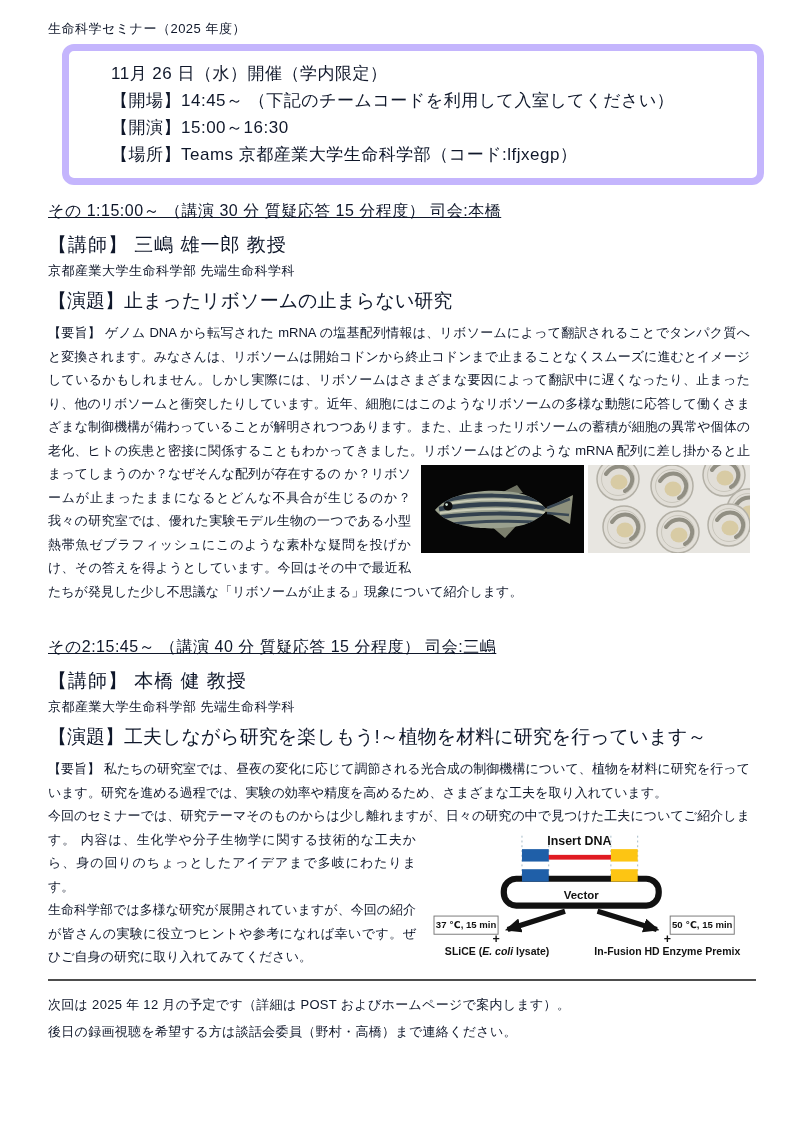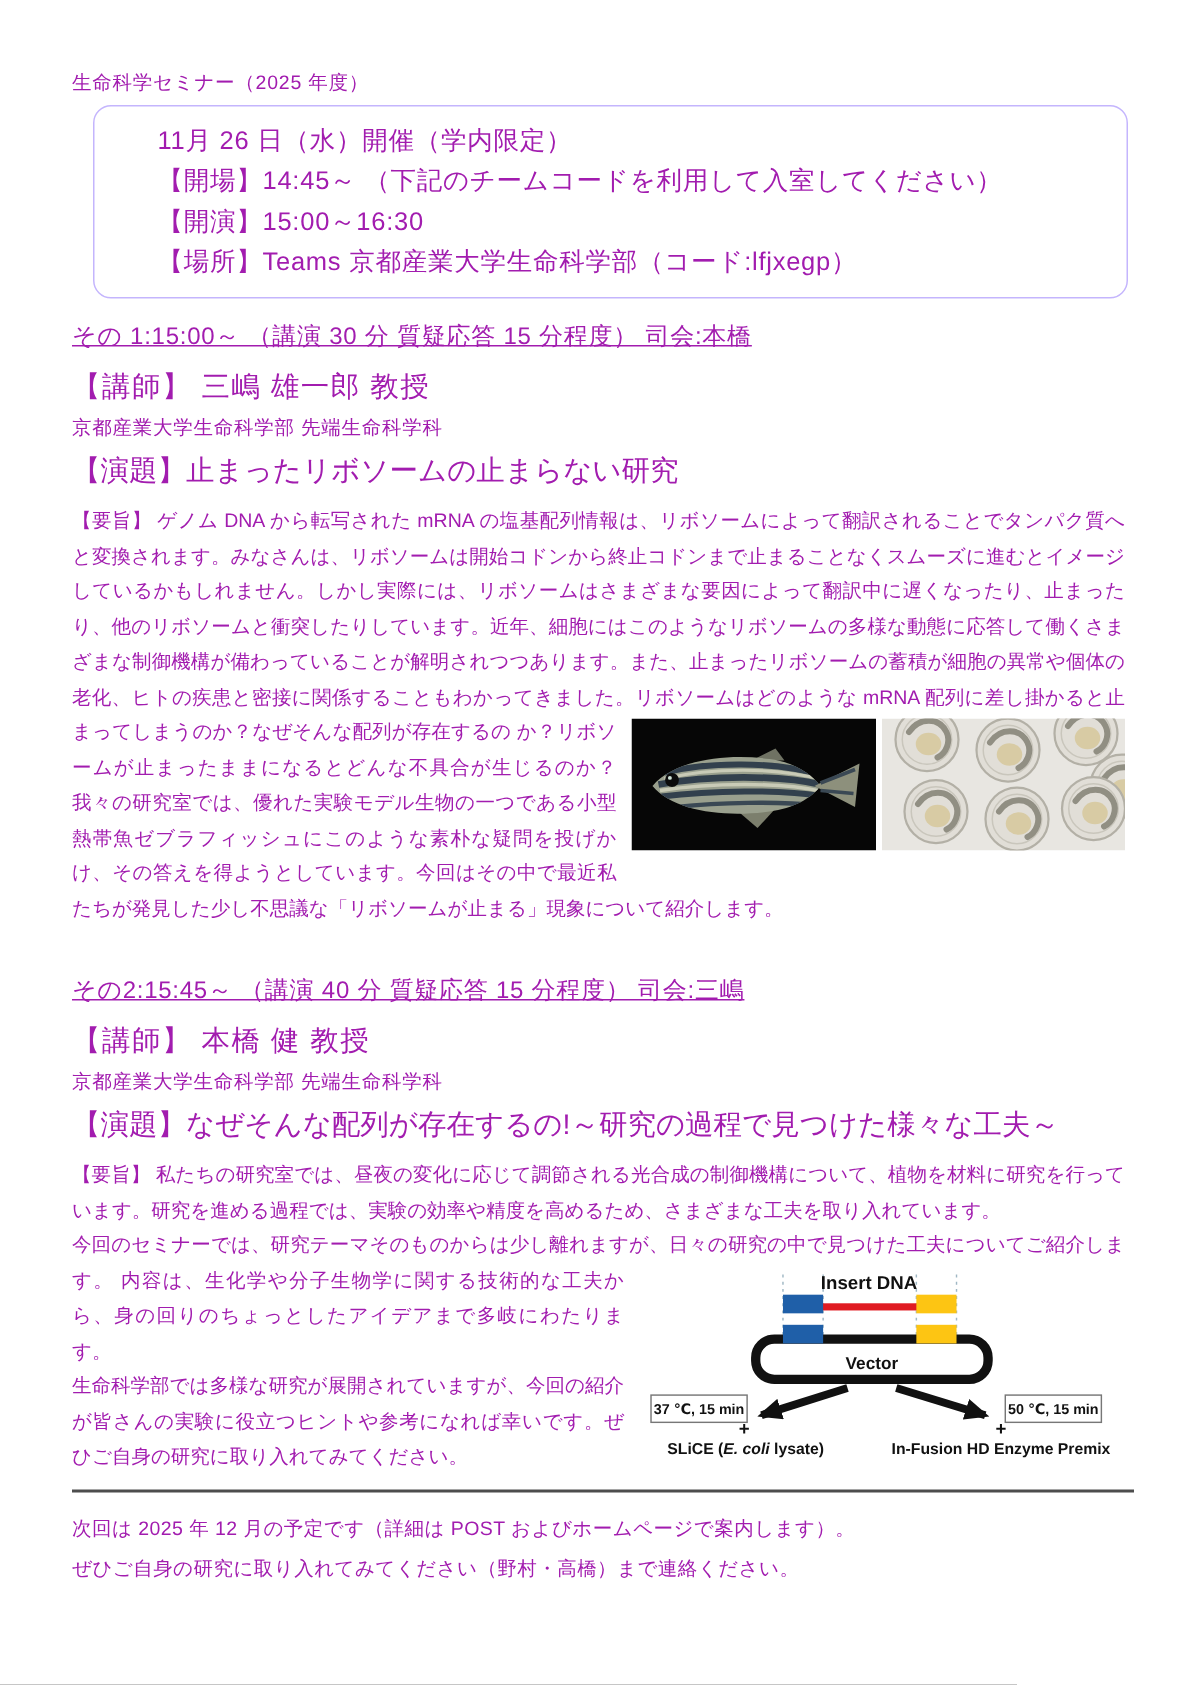--- a/index.html
+++ b/index.html
@@ -1,26 +1,26 @@
 <!DOCTYPE html>
 <html><head>
 <meta charset="utf-8">
 <style>
   html,body{margin:0;padding:0;background:#9a9a9a;}
   .page{
     width:794px;height:1123px;margin:0 auto;background:#ffffff;
-    box-sizing:border-box;padding:46px 44px 0 48px;overflow:hidden;
-    font-family:"Liberation Sans","DejaVu Sans",sans-serif;color:#a21caf;
+    box-sizing:border-box;padding:20px 44px 0 48px;overflow:hidden;
+    font-family:"Liberation Sans","DejaVu Sans",sans-serif;color:#0f172a;
     position:relative;
   }
   .clearfix::after{content:"";display:block;clear:both;}
   .doc-title{font-size:13px;line-height:18px;letter-spacing:.5px;}
   .info-box{
     margin:6px 0 0 14px;width:638px;
-    border:1px solid #c4b5fd;border-radius:12px;
+    border:7px solid #c4b5fd;border-radius:12px;
     padding:9px 8px 10px 42px;
   }
   .info-line{font-size:17px;line-height:27px;letter-spacing:.5px;}
   .schedule{margin-top:15px;font-size:16px;line-height:22px;letter-spacing:.5px;text-decoration:underline;}
   .lecturer{margin-top:10px;font-size:19px;line-height:26px;letter-spacing:1px;}
   .affiliation{margin-top:4px;font-size:13px;line-height:18px;letter-spacing:.5px;}
   .topic{margin-top:8px;font-size:19px;line-height:26px;}
   .abstract{margin-top:7px;font-size:13px;line-height:23.5px;text-align:justify;}
   .pre{white-space:pre-line;}
   .photos{float:right;width:329px;height:88px;margin:3px 0 4px 10px;display:flex;gap:4px;}
@@ -102,21 +102,21 @@
           <use href="#emb" transform="translate(141,60)"></use>
         </svg>
       </span><span class="pre">か？リボソームが止まったままになるとどんな不具合が生じるのか？我々の研究室では、優れた実験モデル生物の一つである小型熱帯魚ゼブラフィッシュにこのような素朴な疑問を投げかけ、その答えを得ようとしています。今回はその中で最近私たちが発見した少し不思議な「リボソームが止まる」現象について紹介します。</span>
     </div>
   </div>
 
   <div class="session2 clearfix">
     <div class="schedule">その2:15:45～ （講演 40 分 質疑応答 15 分程度） 司会:三嶋</div>
     <div class="lecturer">【講師】 本橋 健 教授</div>
     <div class="affiliation">京都産業大学生命科学部 先端生命科学科</div>
-    <div class="topic">【演題】なぜそんな配列が存在するの!～研究の過程で見つけた様々な工夫～</div>
+    <div class="topic">【演題】工夫しながら研究を楽しもう!～植物を材料に研究を行っています～</div>
     <div class="abstract">
       <span class="pre">【要旨】 私たちの研究室では、昼夜の変化に応じて調節される光合成の制御機構について、植物を材料に研究を行っています。研究を進める過程では、実験の効率や精度を高めるため、さまざまな工夫を取り入れています。
 今回のセミナーでは、研究テーマそのものからは少し離れますが、日々の研究の中で見つけた工夫についてご紹介します。</span>
       <span class="diagram-wrap">
         <svg width="326" height="131" viewBox="0 0 326 137" font-family="&quot;Liberation Sans&quot;,&quot;DejaVu Sans&quot;,sans-serif">
           <defs>
             <marker id="ah" markerUnits="userSpaceOnUse" markerWidth="17" markerHeight="15" refX="14" refY="7.5" orient="auto">
               <path d="M0,0 L17,7.5 L0,15 Z" fill="#111"></path>
             </marker>
           </defs>
@@ -159,16 +159,16 @@
         </svg>
       </span><span class="pre">内容は、生化学や分子生物学に関する技術的な工夫から、身の回りのちょっとしたアイデアまで多岐にわたります。
 生命科学部では多様な研究が展開されていますが、今回の紹介が皆さんの実験に役立つヒントや参考になれば幸いです。ぜひご自身の研究に取り入れてみてください。</span>
     </div>
   </div>
 
   <div class="divider"></div>
 
   <div class="footer">
     <div class="footer-line">次回は 2025 年 12 月の予定です（詳細は POST およびホームページで案内します）。</div>
-    <div class="footer-line">ぜひご自身の研究に取り入れてみてください（野村・高橋）まで連絡ください。</div>
+    <div class="footer-line">後日の録画視聴を希望する方は談話会委員（野村・高橋）まで連絡ください。</div>
   </div>
 
 </div>
 
 </body></html>

